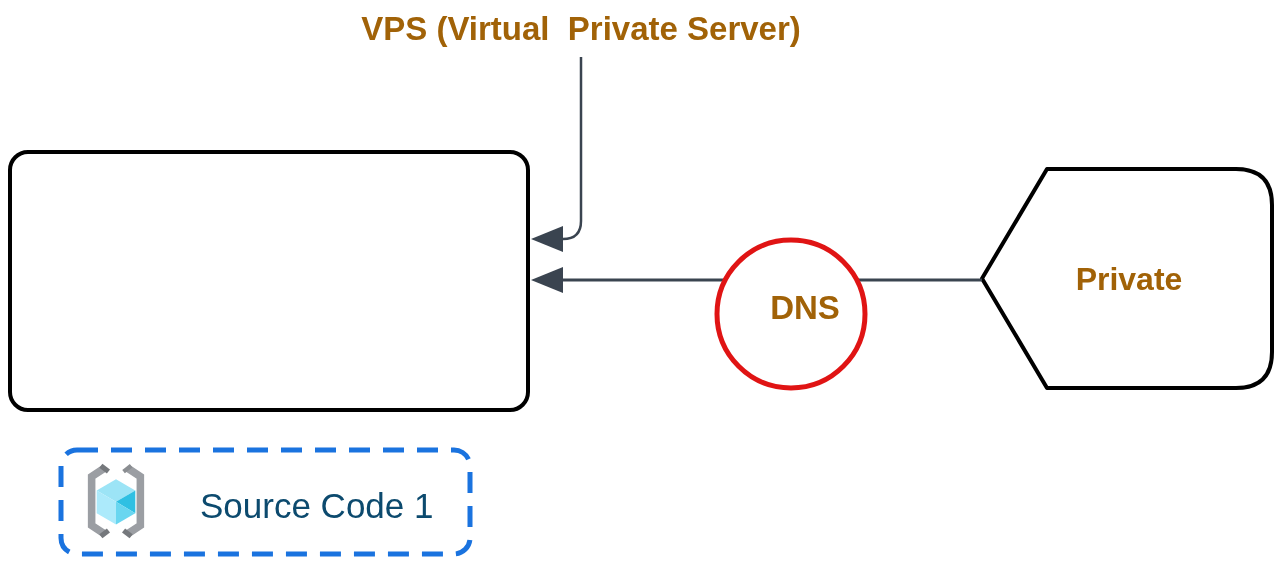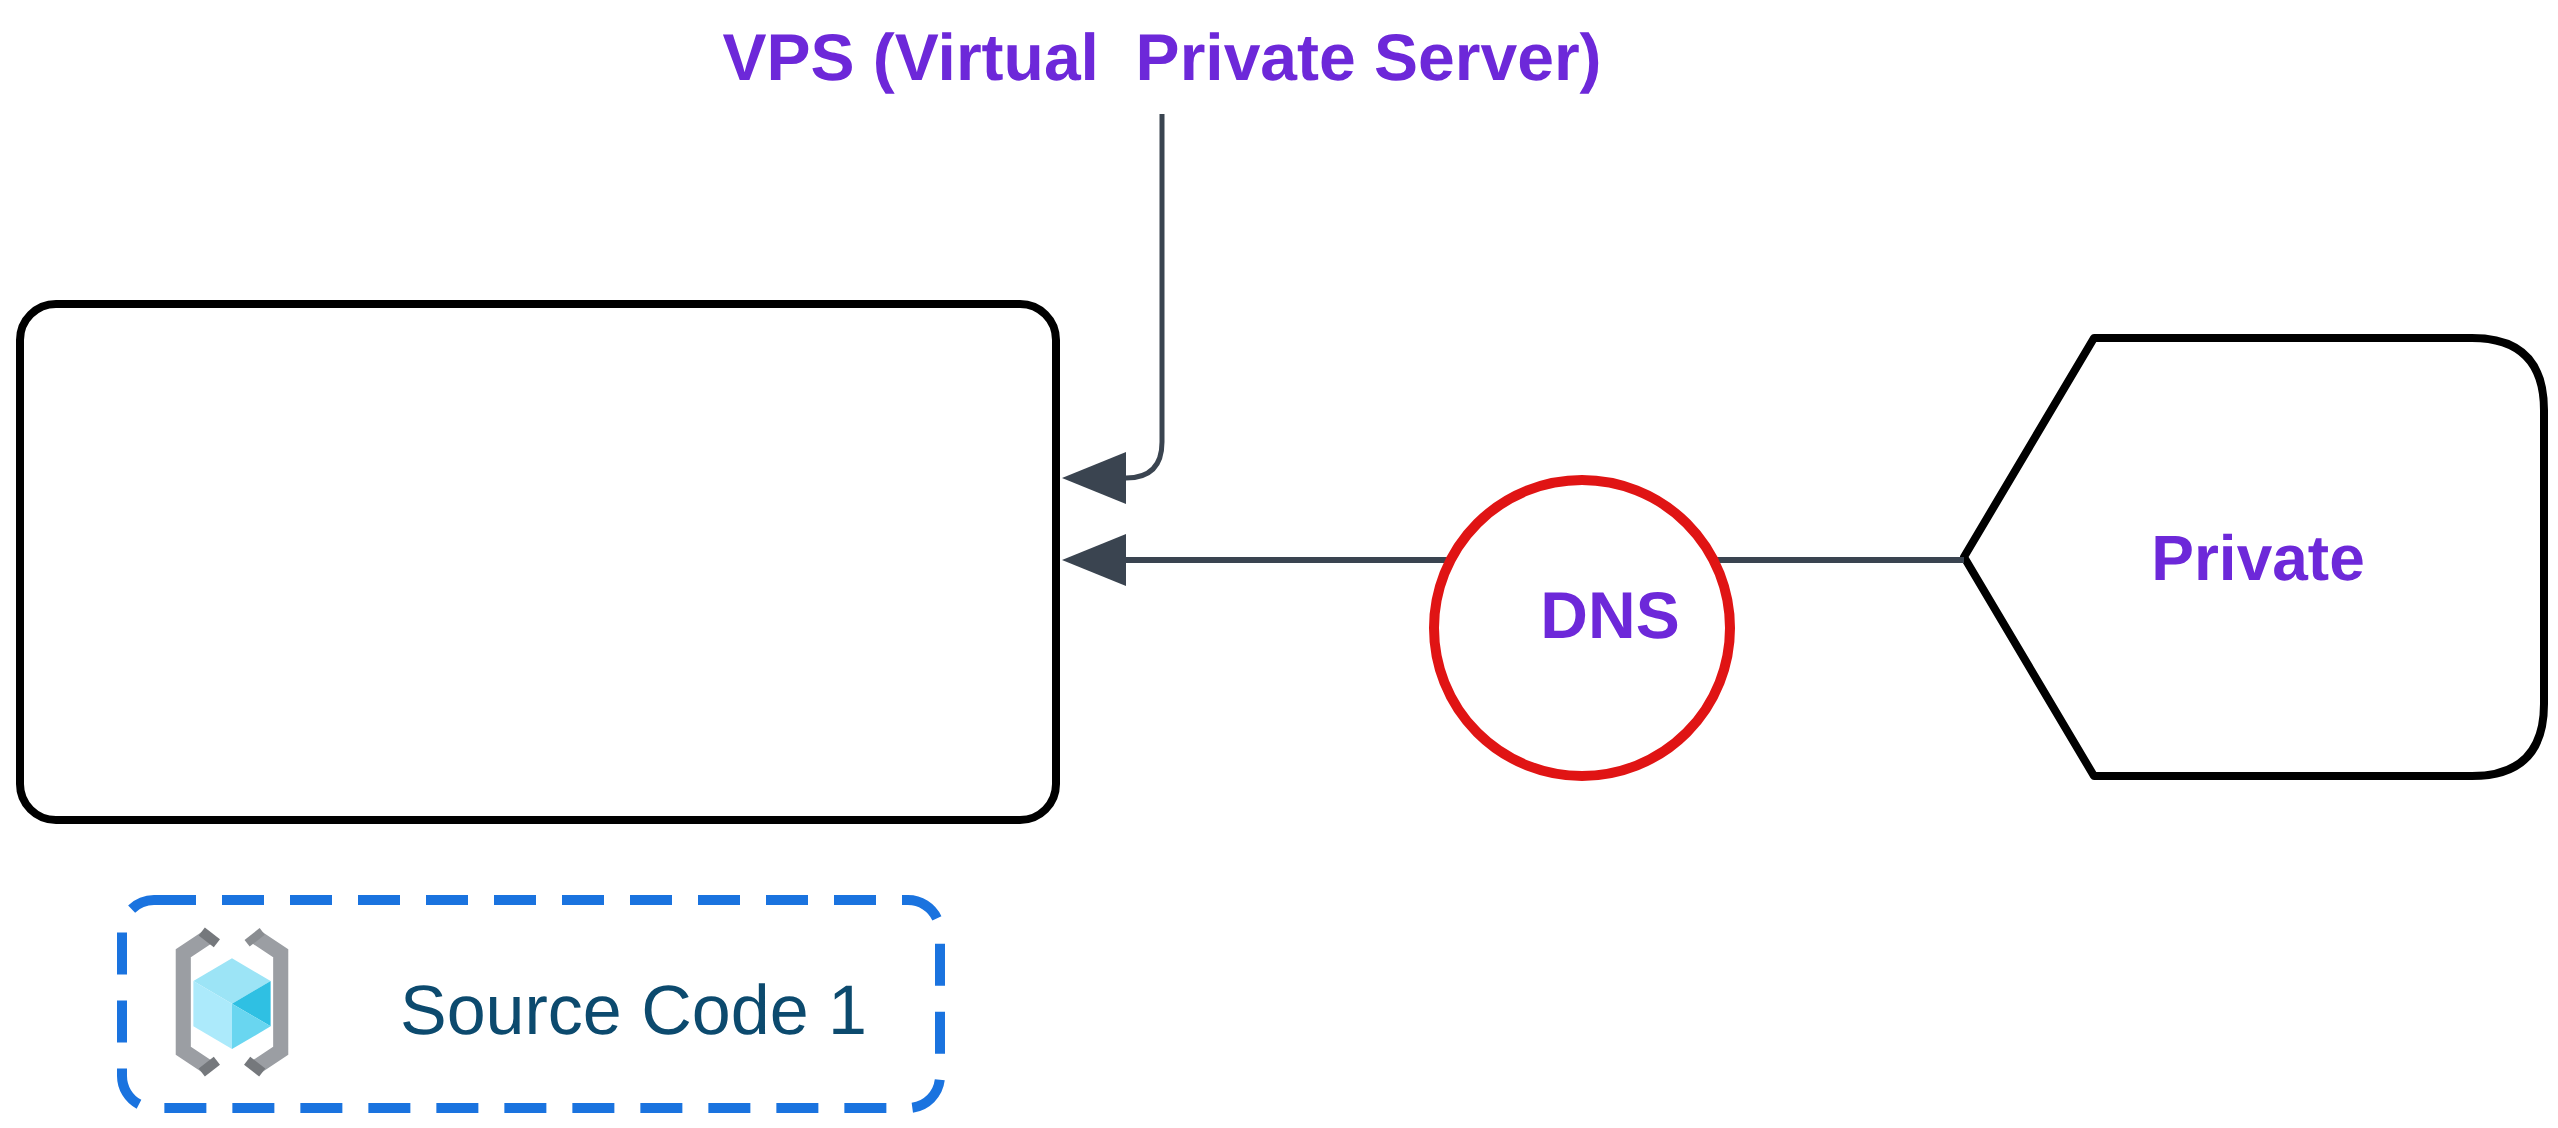--- a/index.html
+++ b/index.html
@@ -17,21 +17,21 @@
     height: 564px;
     background: #ffffff;
   }
   .layer {
     position: absolute;
     left: 0;
     top: 0;
   }
   .label {
     position: absolute;
-    color: #6d28d9;
+    color: #a16207;
     line-height: 1.05;
     white-space: pre;
   }
   .title-label {
     left: 285px;
     top: 12px;
     width: 592px;
     text-align: center;
     font-size: 33px;
     font-weight: bold;

